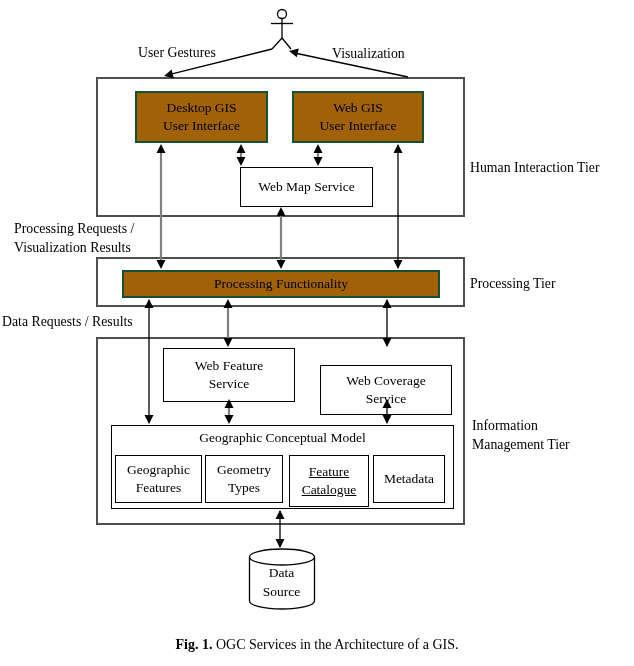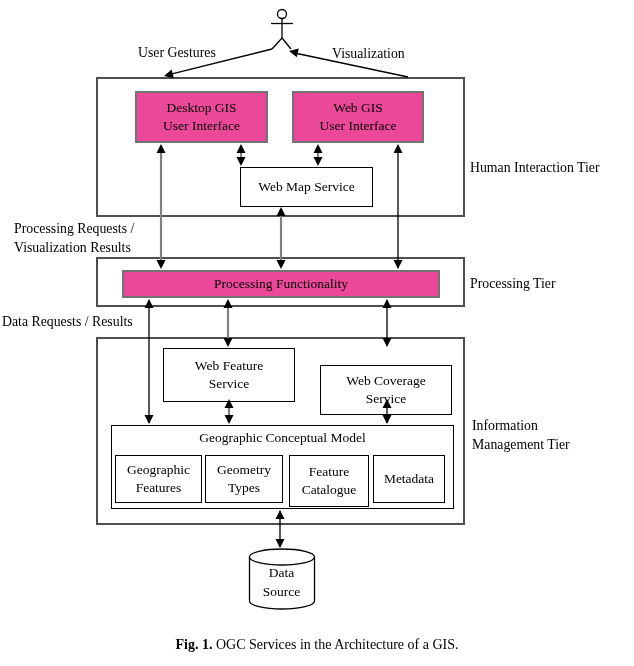--- a/index.html
+++ b/index.html
@@ -11,21 +11,21 @@
   .tier {
     position:absolute; box-sizing:border-box;
     border:2px solid #4f4f4f; background:transparent; z-index:1;
   }
   .box {
     position:absolute; box-sizing:border-box; z-index:1;
     display:flex; align-items:center; justify-content:center;
     text-align:center; white-space:pre-line;
     font-size:13.5px; line-height:18px;
   }
-  .graybox { background:#ec4899; border:2px solid #737373; }
+  .graybox { background:#a16207; border:2px solid #14532d; }
   .whitebox { background:#ffffff; border:1.5px solid #000000; }
   .lbl {
     position:absolute; z-index:3; font-size:13.8px; line-height:18.5px;
     white-space:pre-line;
   }
   .gcm-title {
     position:absolute; z-index:2; width:343px; left:111px; top:430px;
     text-align:center; font-size:13.5px;
   }
   .caption {
@@ -60,21 +60,21 @@
 Service</div>
   <div class="box whitebox" style="left:320px; top:348px; width:132px; height:50px;margin-top:17px;">Web Coverage
 Service</div>
 
   <div class="box whitebox" style="left:111px; top:425px; width:343px; height:84px;"></div>
   <div class="gcm-title">Geographic Conceptual Model</div>
   <div class="box whitebox" style="left:115px; top:455px; width:87px; height:48px;">Geographic
 Features</div>
   <div class="box whitebox" style="left:205px; top:455px; width:78px; height:48px;">Geometry
 Types</div>
-  <div class="box whitebox" style="left:289px; top:455px; width:80px; height:52px;">Feature
+  <div class="box whitebox" style="left:289px; top:455px; width:80px; height:52px;text-decoration:underline;">Feature
 Catalogue</div>
   <div class="box whitebox" style="left:373px; top:455px; width:72px; height:48px;">Metadata</div>
 
   <div class="lbl" style="left:138px; top:44px;">User Gestures</div>
   <div class="lbl" style="left:332px; top:45px;">Visualization</div>
   <div class="lbl" style="left:470px; top:159px;">Human Interaction Tier</div>
   <div class="lbl" style="left:470px; top:275px;">Processing Tier</div>
   <div class="lbl" style="left:472px; top:417px;">Information
 Management Tier</div>
   <div class="lbl" style="left:14px; top:220px;">Processing Requests /

